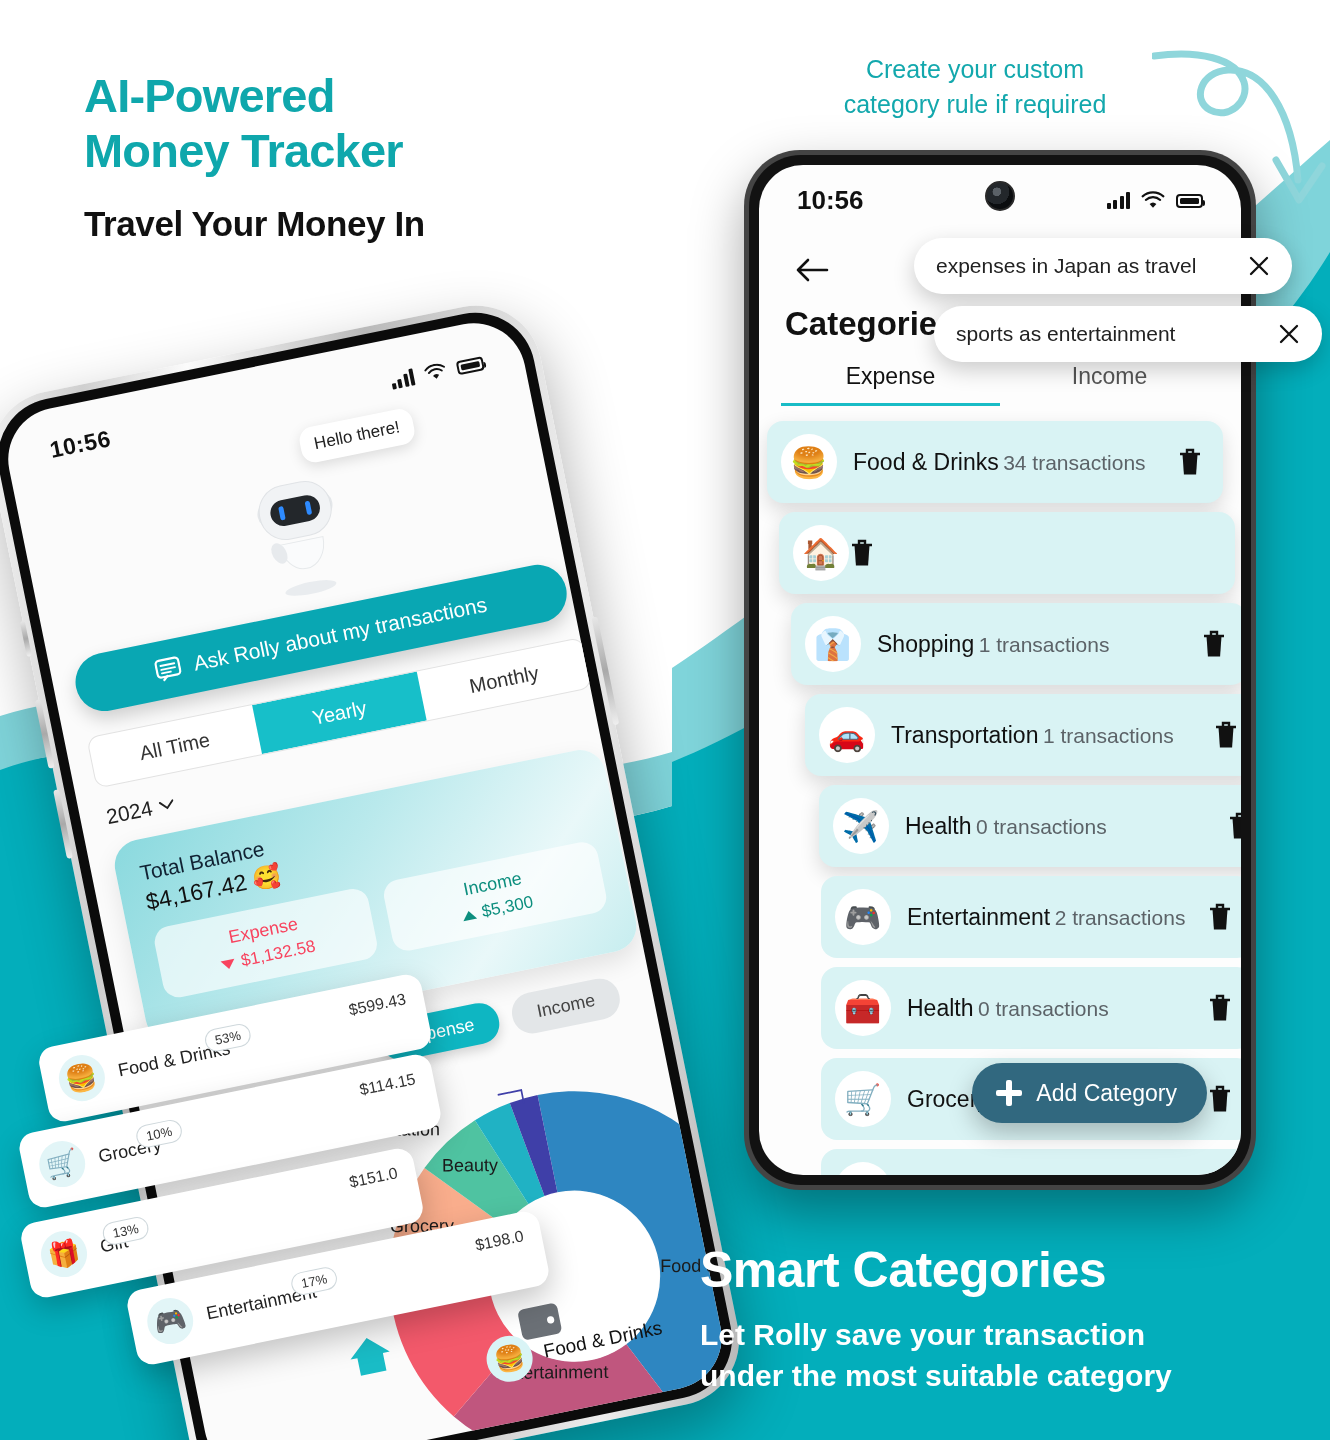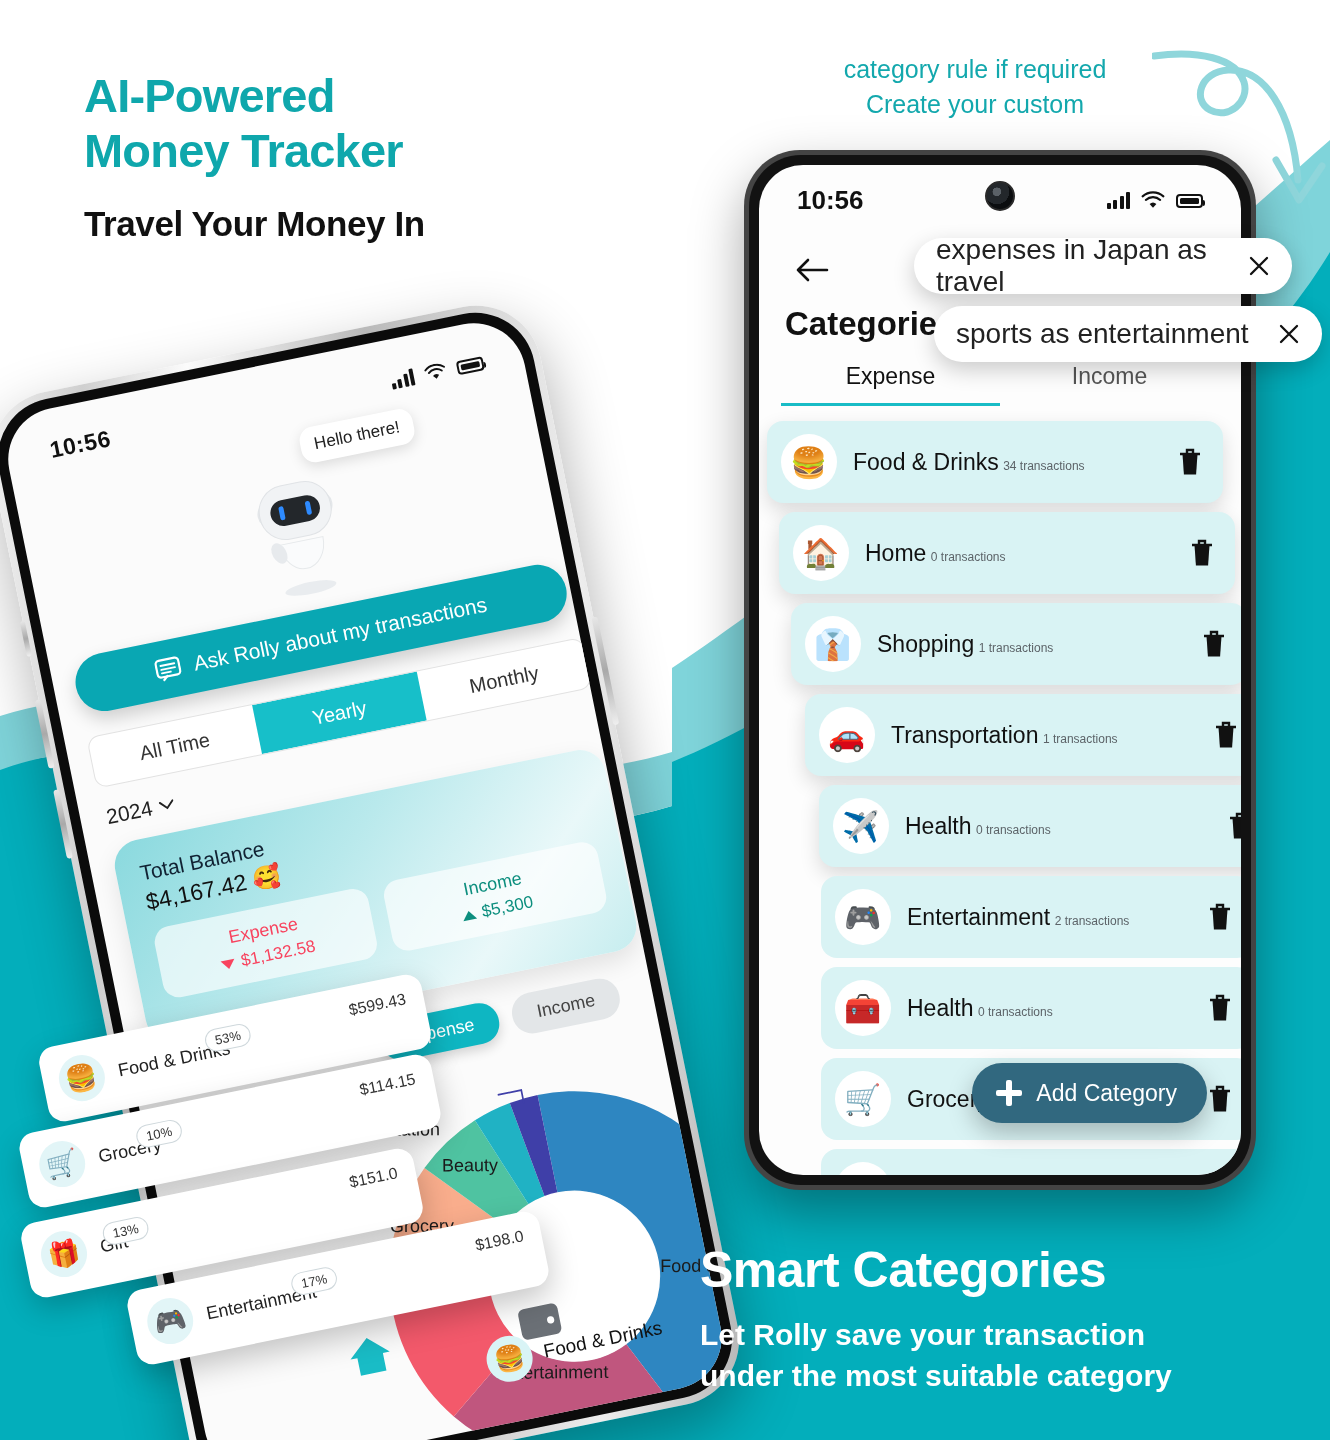--- a/index.html
+++ b/index.html
@@ -176,30 +176,30 @@
 
   .cat-list { position:absolute; left:0; right:0; top:256px; bottom:0; }
   .cat-card {
     position:absolute; height:82px; background:#d9f3f4; border-radius:16px;
     display:flex; align-items:center; padding:0 20px 0 14px;
     box-shadow:0 8px 20px rgba(0,0,0,.14);
   }
   .cat-card .ic { width:56px; height:56px; border-radius:50%; background:#fff; display:flex; align-items:center; justify-content:center; font-size:30px; flex:none; }
   .cat-card .tx { margin-left:16px; flex:1; }
   .cat-card .nm { font-size:23px; color:#111; line-height:1.15; }
-  .cat-card .sub { font-size:12px; color:#5c6368; margin-top:3px; }
+  .cat-card .sub { font-size:21px; color:#5c6368; margin-top:3px; }
   .trash { width:26px; height:30px; flex:none; }
 
   
   .search-box {
     position:absolute; background:#fff; border-radius:30px; height:56px;
     display:flex; align-items:center; padding:0 22px; z-index:20;
     box-shadow:0 8px 22px rgba(0,0,0,.20);
   }
-  .search-box .txt { flex:1; font-size:28px; color:#222; }
+  .search-box .txt { flex:1; font-size:21px; color:#222; }
   .x-ic { width:22px; height:22px; }
 
   .add-cat {
     position:absolute; right:34px; bottom:52px; height:60px; padding:0 30px 0 24px;
     background:#31687F; border-radius:30px; display:flex; align-items:center; gap:14px;
     color:#fff; font-size:23px; font-weight:500; z-index:15;
     box-shadow:0 10px 24px rgba(0,0,0,.25);
   }
   .plus { width:26px; height:26px; position:relative; flex:none; }
   .plus::before,.plus::after { content:""; position:absolute; background:#fff; border-radius:2px; }
@@ -428,22 +428,22 @@
         <span class="badge" style="left:53%">17%</span>
       </span>
     </span>
   </div>
 
 </div>
 
 <div class="right-panel">
 
   <div class="callout">
+    <div>Create your custom</div>
     <div>category rule if required</div>
-    <div>Create your custom</div>
   </div>
 
   <svg class="swirl" viewBox="0 0 180 190">
     <path d="M2 8 C46 2 84 10 92 34 C98 54 76 72 58 62 C40 52 48 24 76 22 C112 20 140 62 146 132" stroke="#8FD6DB" stroke-width="7" fill="none" stroke-linecap="round"></path>
     <path d="M124 112 L147 152 L170 118" stroke="#8FD6DB" stroke-width="7" fill="none" stroke-linecap="round" stroke-linejoin="round"></path>
   </svg>
 
   <div class="phone-right">
     <div class="phone-right-in">
       <div class="phone-right-screen">
@@ -491,24 +491,20 @@
               <span class="sub">34 transactions</span>
             </span>
             <svg class="trash" viewBox="0 0 26 30">
               <path d="M3 7h20M10 3h6v4h-6z" stroke="#111" stroke-width="2.4" fill="none"></path>
               <path d="M5.5 7h15l-1.4 20.5H6.9Z" fill="#111"></path>
             </svg>
           </div>
 
           <div class="cat-card" style="left:20px; right:6px; top:91px;">
             <span class="ic">🏠</span>
-            <span class="tx">
-              <span class="nm">Home</span>
-              <span class="sub">0 transactions</span>
-            </span>
             <svg class="trash" viewBox="0 0 26 30">
               <path d="M3 7h20M10 3h6v4h-6z" stroke="#111" stroke-width="2.4" fill="none"></path>
               <path d="M5.5 7h15l-1.4 20.5H6.9Z" fill="#111"></path>
             </svg>
           </div>
 
           <div class="cat-card" style="left:32px; right:-6px; top:182px;">
             <span class="ic">👔</span>
             <span class="tx">
               <span class="nm">Shopping</span>

